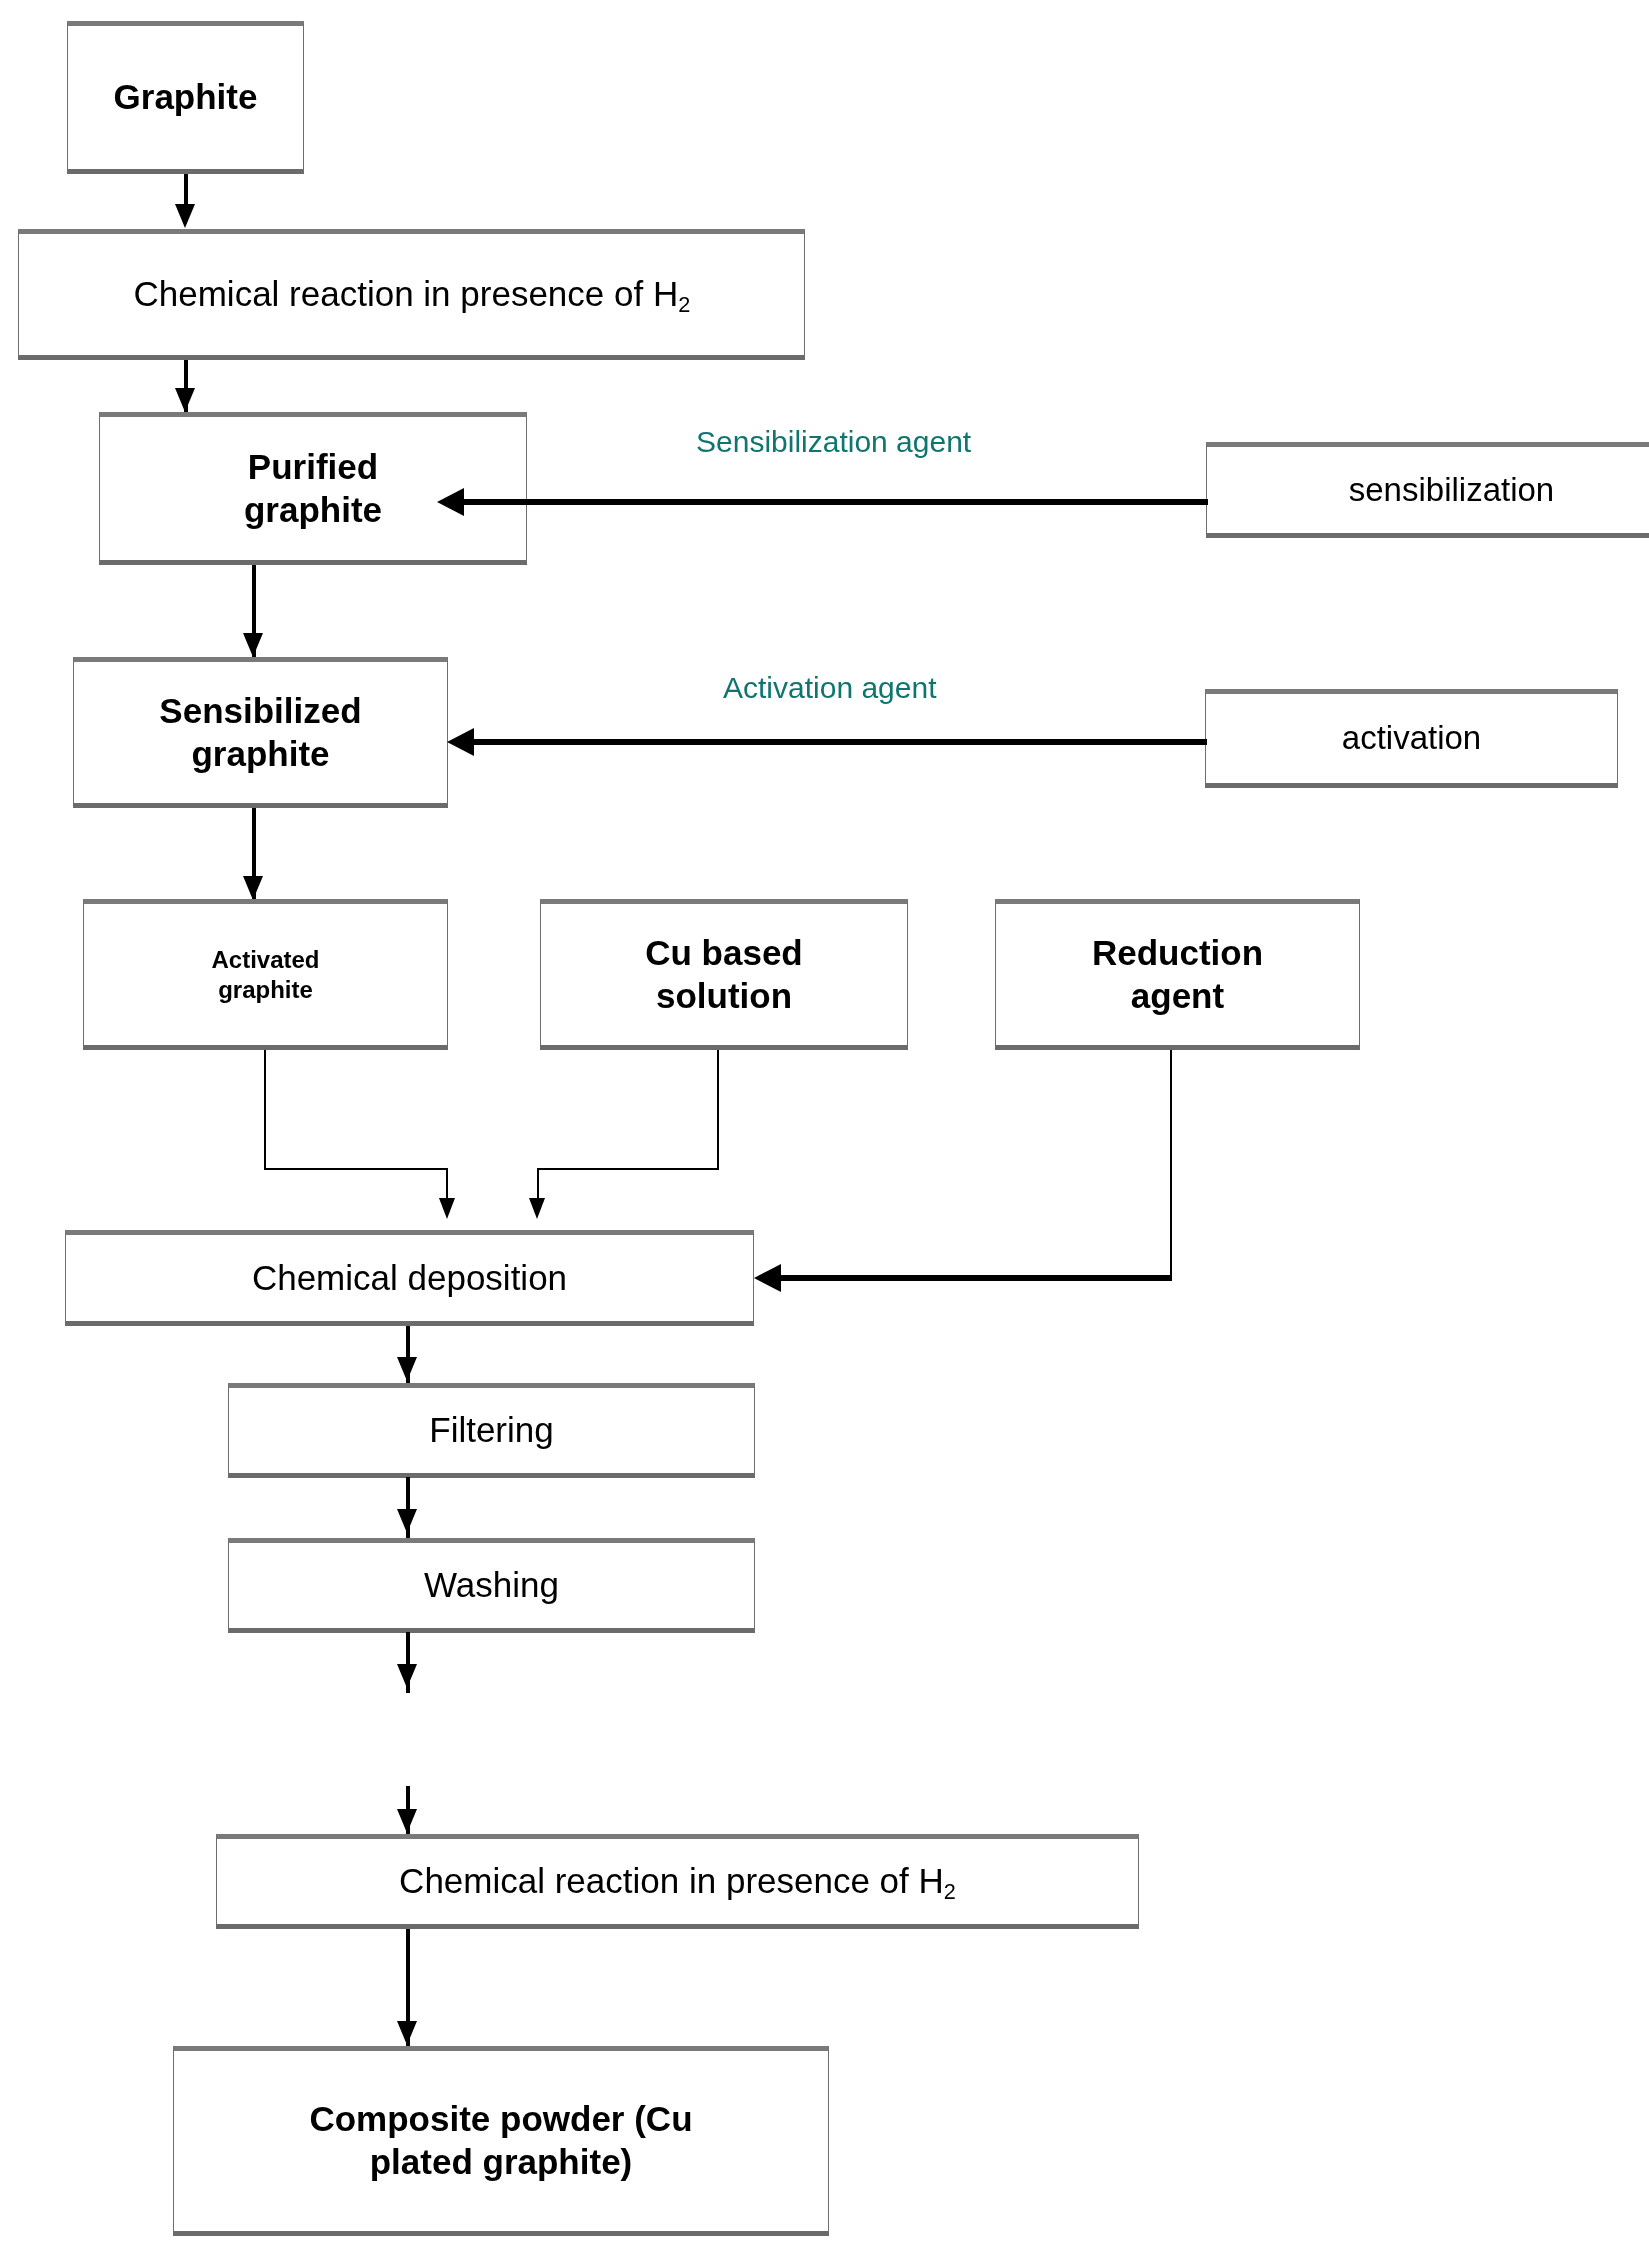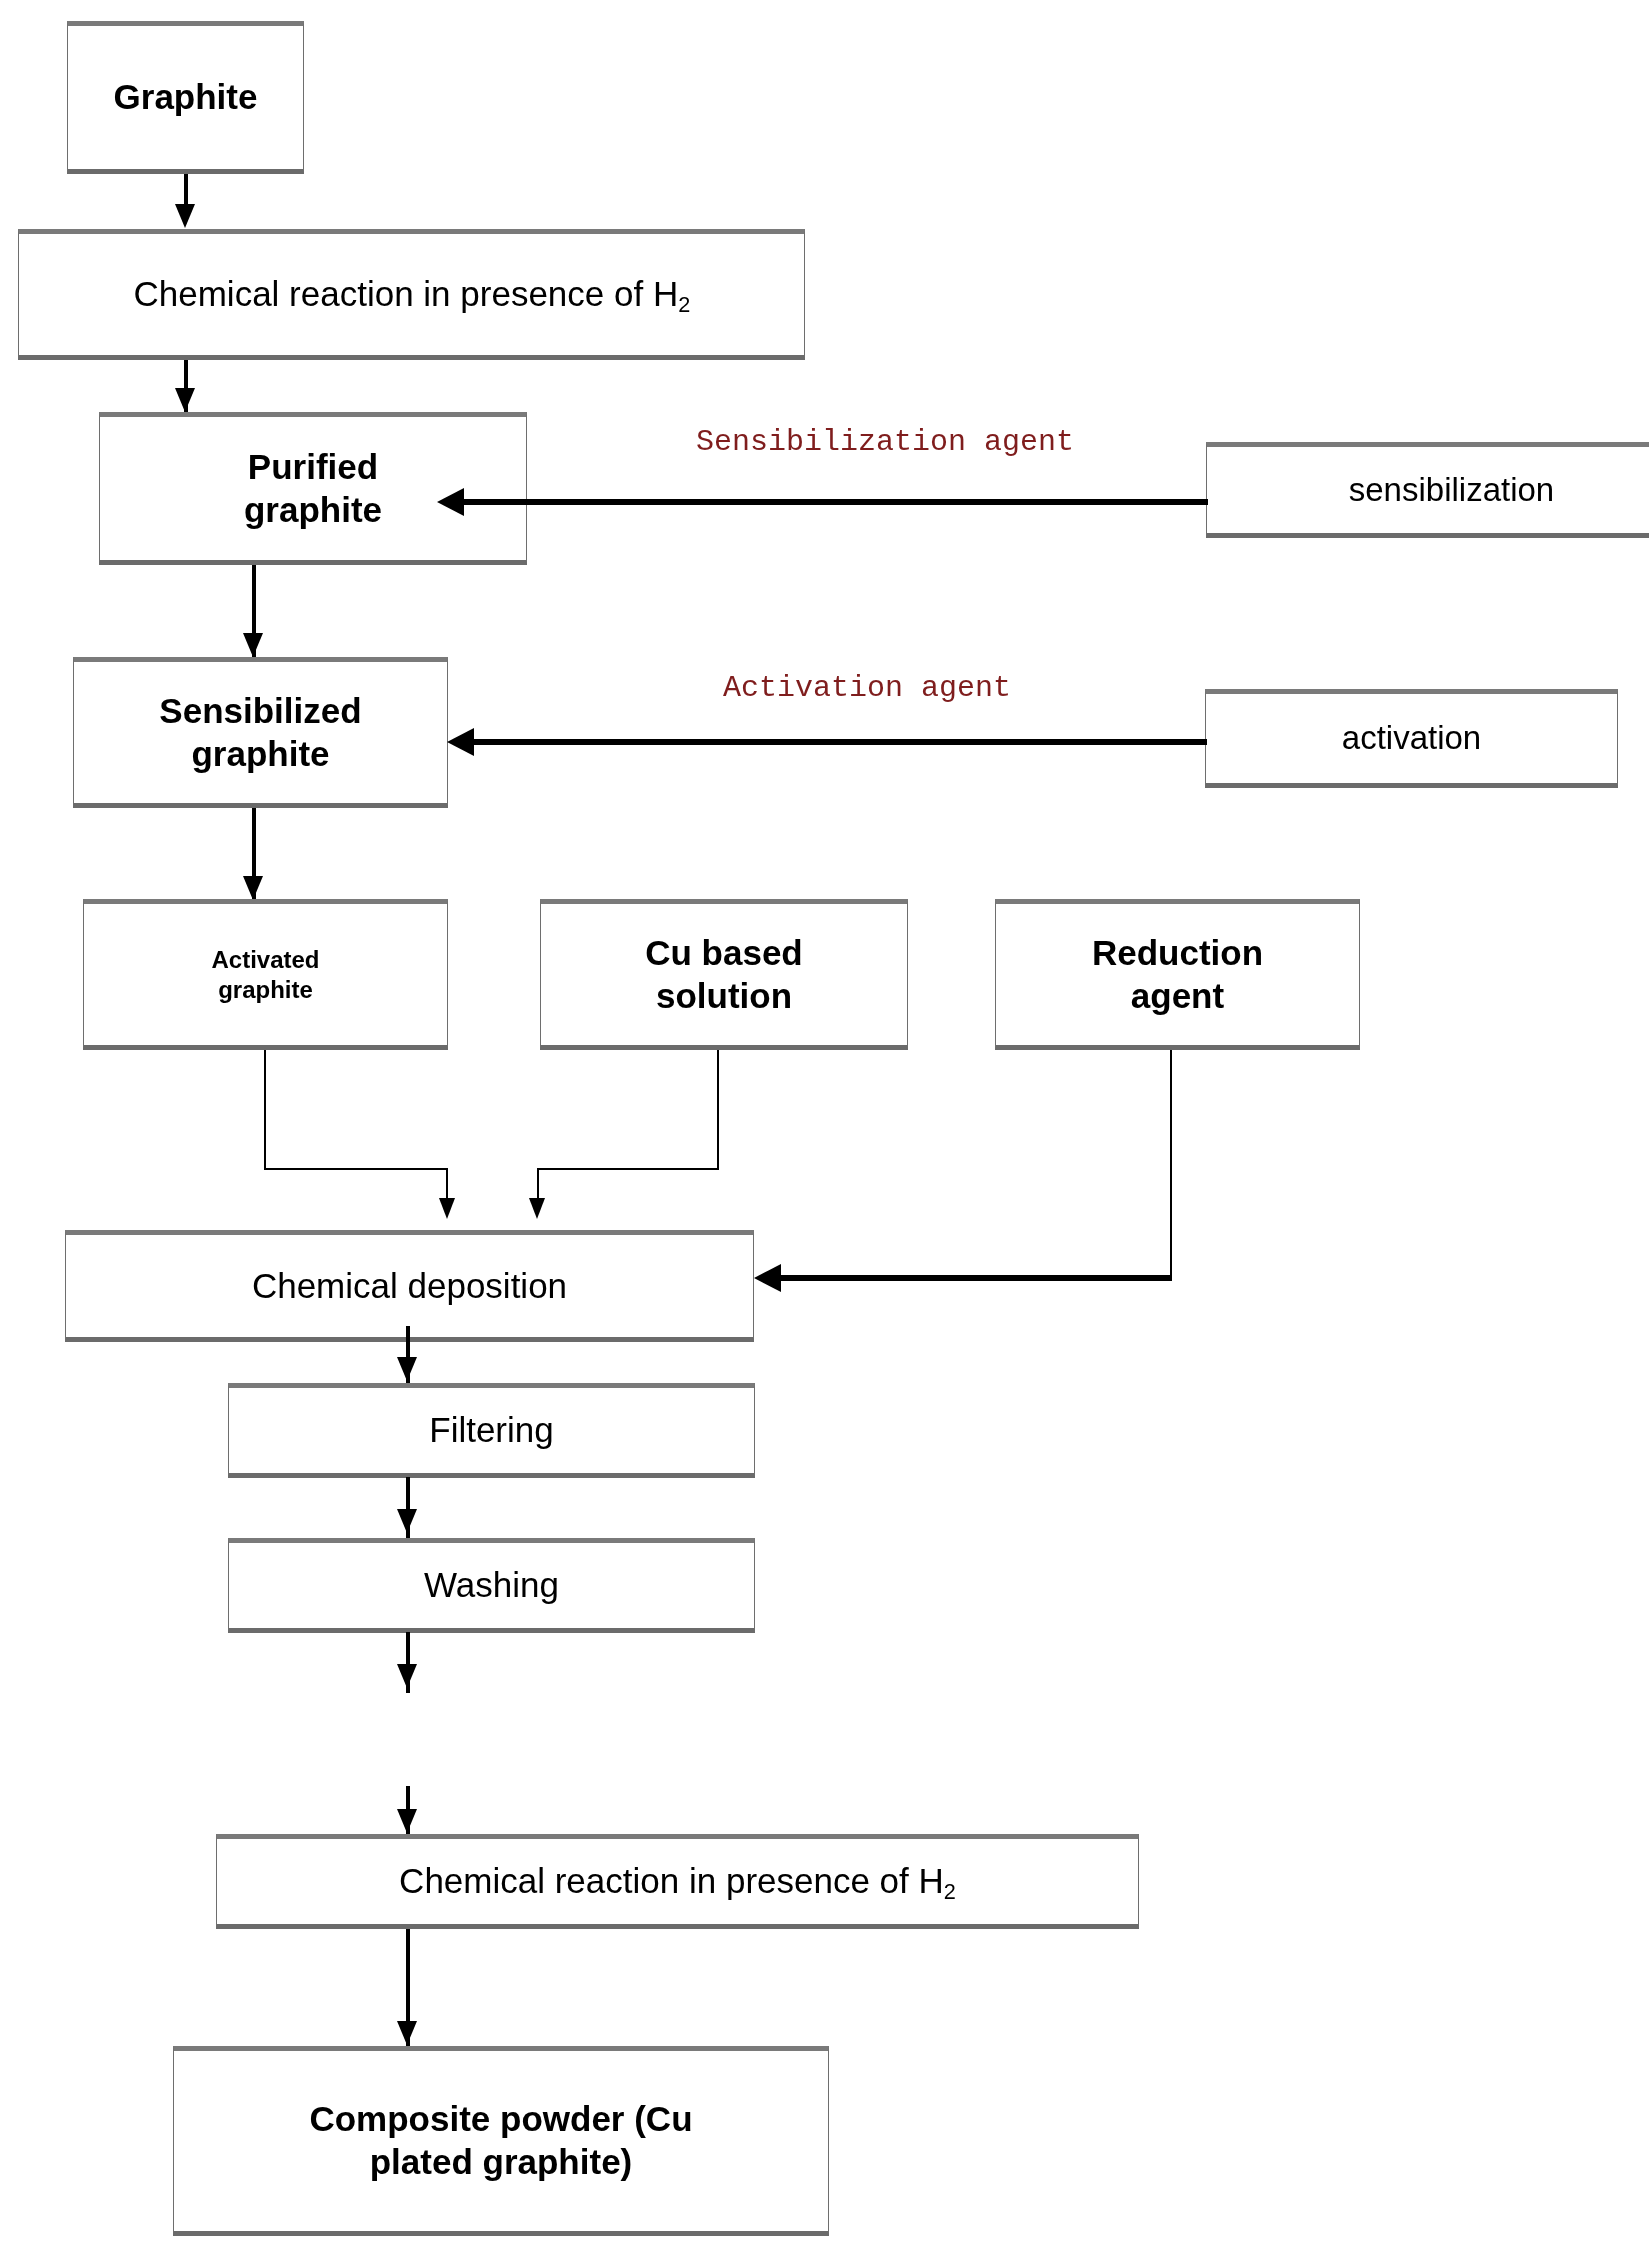--- a/index.html
+++ b/index.html
@@ -94,22 +94,22 @@
     width: 0;
     height: 0;
     border-top: 14.5px solid transparent;
     border-bottom: 14.5px solid transparent;
     border-right: 27px solid #000000;
   }
 
   
   .flabel {
     position: absolute;
-    color: #7f1d1d;
-    font-family: Liberation Mono, monospace;
+    color: #0f766e;
+    font-family: Liberation Sans, sans-serif;
     white-space: nowrap;
   }
 </style>
 </head>
 <body>
 
 <div id="canvas">
 
   <div class="box bold" style="left:67px; top:20.6px; width:237px; height:153px; font-size:35px;">
     <span class="txt">Graphite</span>
@@ -176,21 +176,21 @@
 
   <div class="vline-thin" style="left:717px; top:1050px; height:120px;"></div>
   <div class="hline-thin" style="left:537px; top:1168px; width:182px;"></div>
   <div class="vline-thin" style="left:537px; top:1168px; height:44px;"></div>
   <div class="arr-down-sm" style="left:529px; top:1198px;"></div>
 
   <div class="vline-thin" style="left:1170px; top:1050px; height:228px;"></div>
   <div class="hline" style="left:780px; top:1275px; width:392px;"></div>
   <div class="arr-left" style="left:754px; top:1264px;"></div>
 
-  <div class="box reg" style="left:65px; top:1230px; width:689px; height:112px; font-size:35px;">
+  <div class="box reg" style="left:65px; top:1230px; width:689px; height:96px; font-size:35px;">
     <span class="txt">Chemical deposition</span>
   </div>
 
   <div class="vline" style="left:406px; top:1326px; height:59px;"></div>
   <div class="arr-down" style="left:397px; top:1357px;"></div>
 
   <div class="box reg" style="left:228px; top:1383px; width:527px; height:95px; font-size:35px;">
     <span class="txt">Filtering</span>
   </div>
 

